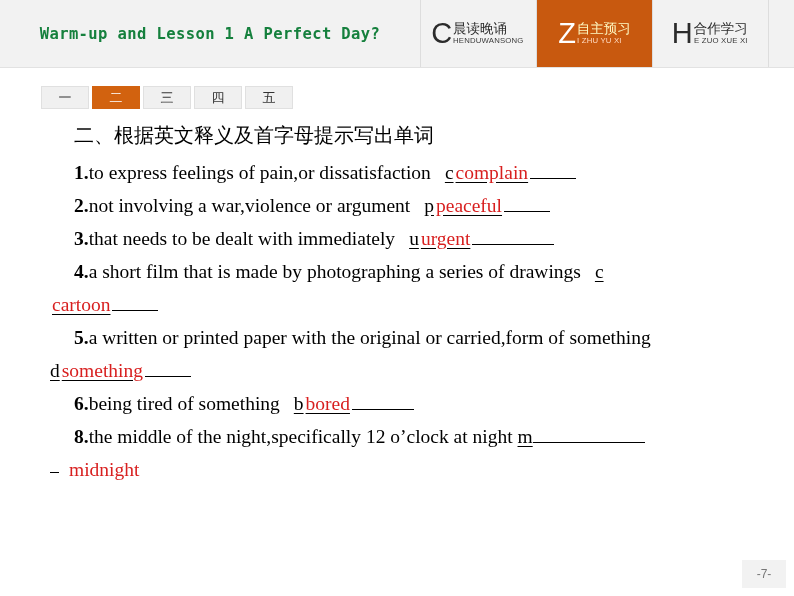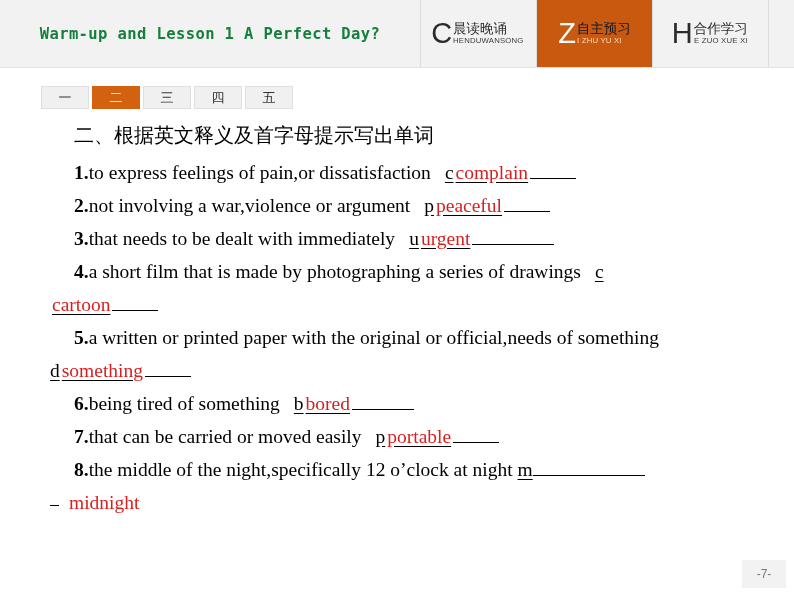--- a/index.html
+++ b/index.html
@@ -82,21 +82,21 @@
     justify-content: flex-start;
     padding-top: 2px;
   }
   .htab-cn {
     font-family: "Liberation Sans", "DejaVu Sans", sans-serif;
     font-size: 13.5px;
     line-height: 15px;
     color: #2b2b2b;
     white-space: nowrap;
   }
-  .htab.active .htab-cn { color: #0f172a; }
+  .htab.active .htab-cn { color: #fef9c3; }
   .htab-py {
     font-family: "Liberation Sans", "DejaVu Sans", sans-serif;
     font-size: 8px;
     line-height: 10px;
     letter-spacing: 0.2px;
     color: #3a3a3a;
     white-space: nowrap;
     transform: scaleX(0.97);
     transform-origin: left center;
   }
@@ -276,30 +276,27 @@
   </p>
 
   <p class="q">
     <span class="qnum">4.</span><span>a short film that is made by photographing a series of drawings</span><span class="blankgap"></span><span class="hint">c</span>
   </p>
   <p class="q wrapline">
     <span class="ans">cartoon</span><span class="ansline rule-sm"></span>
   </p>
 
   <p class="q">
-    <span class="qnum">5.</span><span>a written or printed paper with the original or official,needs of something</span><span class="blankgap"></span><span class="hint">d</span><span class="ans">something</span><span class="ansline rule-sm"></span>
+    <span class="qnum">5.</span><span>a written or printed paper with the original or carried,form of something</span><span class="blankgap"></span><span class="hint">d</span><span class="ans">something</span><span class="ansline rule-sm"></span>
   </p>
 
   <p class="q">
     <span class="qnum">6.</span><span>being tired of something</span><span class="blankgap"></span><span class="hint">b</span><span class="ans">bored</span><span class="ansline rule-md"></span>
   </p>
 
-  <p class="q">
-    <span class="qnum">7.</span><span>that can be carried or moved easily</span><span class="blankgap"></span><span class="hint">p</span><span class="ans">portable</span><span class="ansline rule-sm"></span>
-  </p>
 
   <p class="q">
     <span class="qnum">8.</span><span>the middle of the night,specifically 12 o’clock at night</span> <span class="hint">m</span><span class="ansline rule-xl"></span>
   </p>
   <p class="q wrapline">
     <span class="dash-mark"></span><span class="ans-plain">midnight</span>
   </p>
 
 </div>
 

